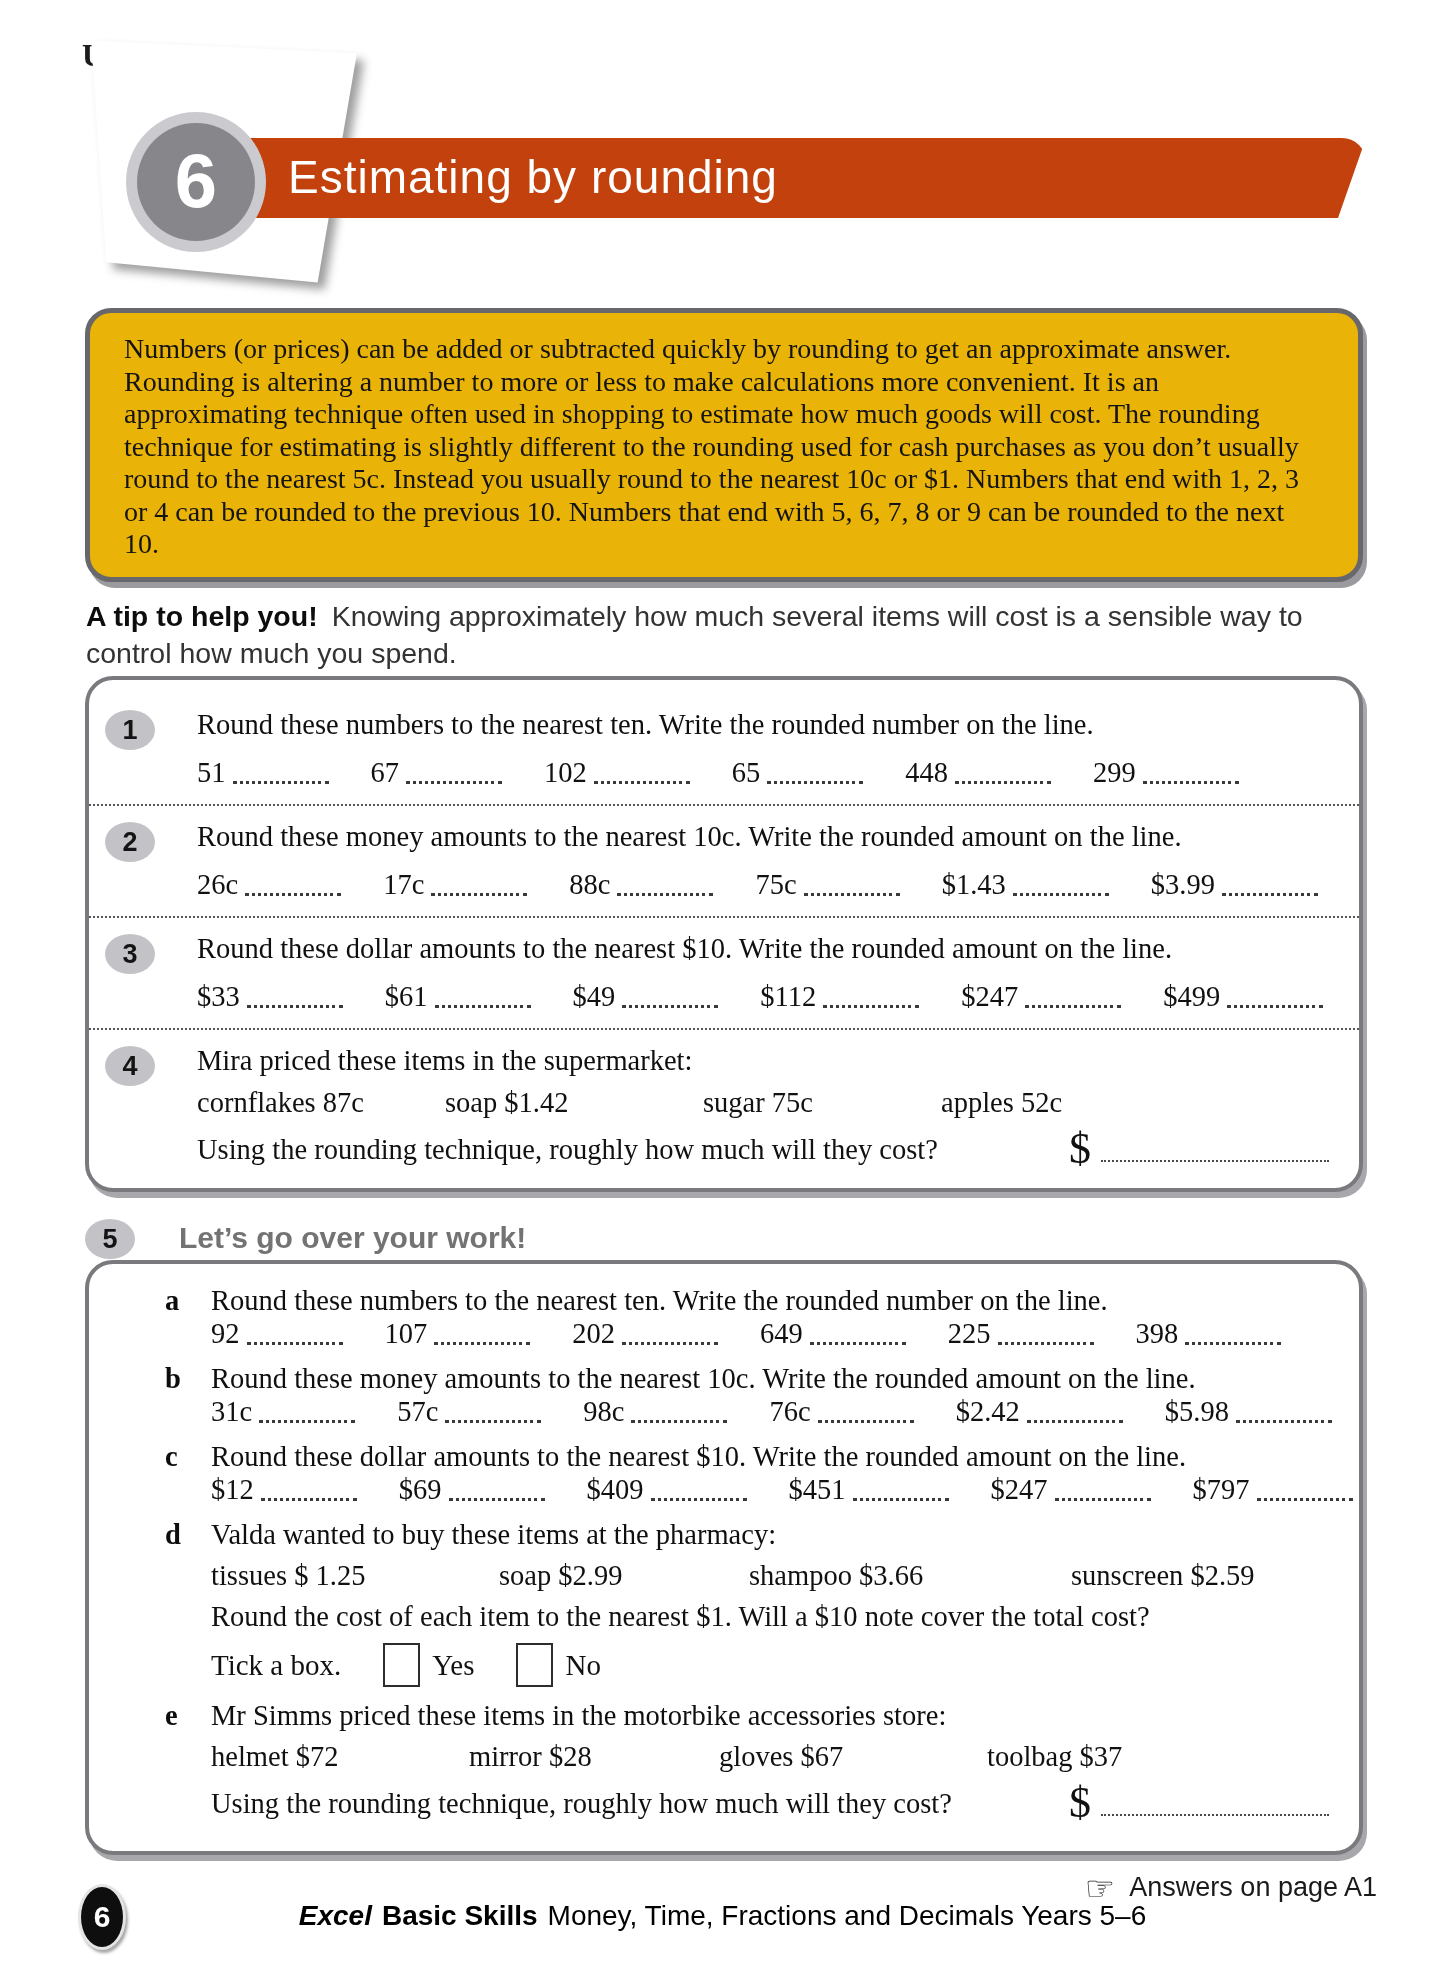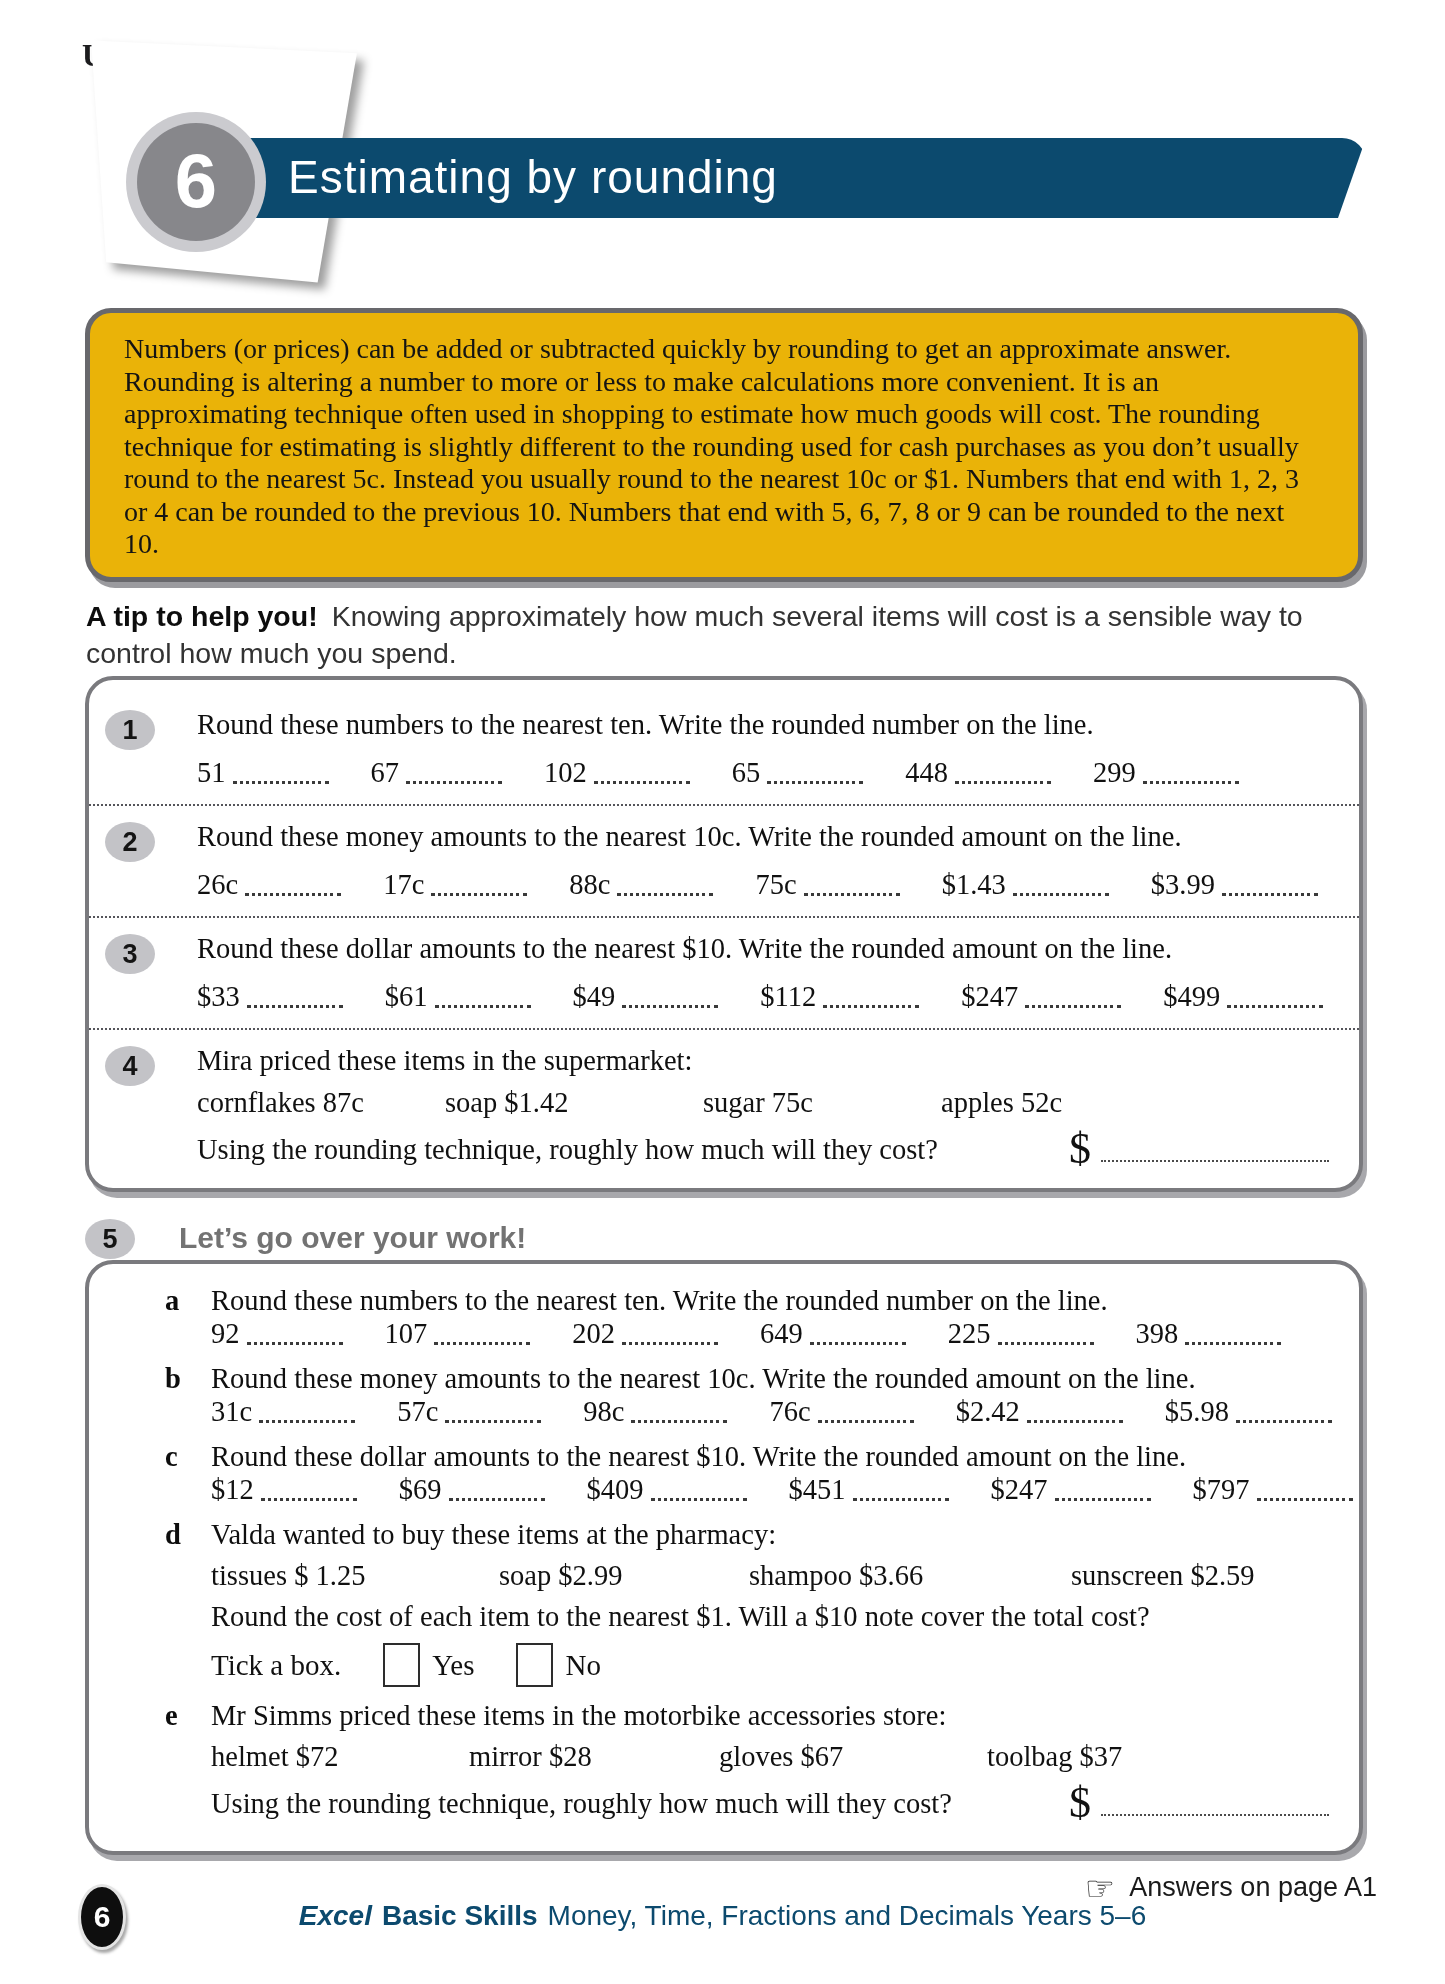--- a/index.html
+++ b/index.html
@@ -18,21 +18,21 @@
     width:100%; height:100%; background:#ffffff;
     clip-path:polygon(7% 3%, 95% 8%, 82% 99%, 12% 91%);
   }
   .unit-label {
     position:absolute; left:82px; top:38px;
     font-family:"Liberation Serif", serif; font-weight:700; font-size:31px;
     letter-spacing:2px; color:#1c1c1e;
   }
   .banner {
     position:absolute; left:238px; top:138px; width:1128px; height:80px; z-index:2;
-    background:#0c4a6e; border-top-right-radius:24px;
+    background:#c2410c; border-top-right-radius:24px;
     clip-path:polygon(0 0, 100% 0, calc(100% - 28px) 100%, 0 100%);
   }
   .banner-title {
     padding-left:50px; line-height:78px; font-family:"Liberation Sans", sans-serif;
     font-weight:400; font-size:46px; letter-spacing:1px; color:#ffffff; white-space:nowrap;
   }
   .unit-circle {
     position:absolute; left:126px; top:112px; width:140px; height:140px; z-index:3;
     background:#cbcbcf; border-radius:50%;
   }
@@ -102,21 +102,21 @@
     font-family:"Liberation Sans", sans-serif; font-size:27px; color:#1a1a1a; }
   .hand-icon { font-size:34px; line-height:30px; color:#222; }
   .page-badge {
     position:absolute; left:78px; top:1884px; width:48px; height:66px;
     background:#0e0e0e; border:3px solid #e4e4e4; border-radius:50%;
     display:flex; align-items:center; justify-content:center;
     font-family:"Liberation Sans", sans-serif; font-weight:700; font-size:30px; color:#fff;
     box-shadow:2px 3px 3px rgba(0,0,0,0.35);
   }
   .book-title { position:absolute; top:1900px; left:0; width:1445px; text-align:center;
-    font-family:"Liberation Sans", sans-serif; font-size:28px; color:#0c4a6e; }
+    font-family:"Liberation Sans", sans-serif; font-size:28px; color:#000000; }
   .brand-italic { font-weight:700; font-style:italic; margin-right:10px; }
   .brand-bold { font-weight:700; margin-right:10px; }
 </style>
 </head>
 <body>
 
 <div class="page">
 
   <div class="unit-tab-wrap">
     <div class="unit-tab"></div>

